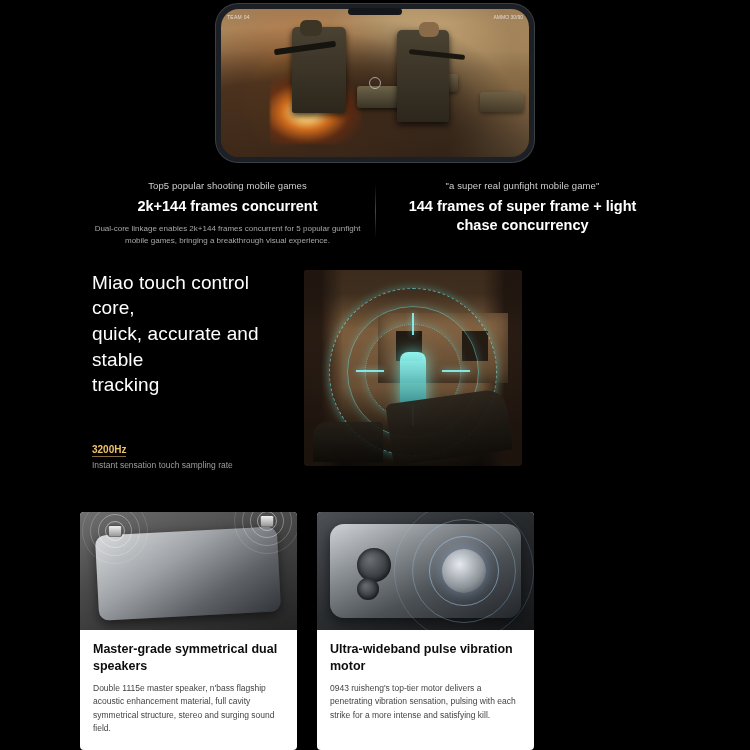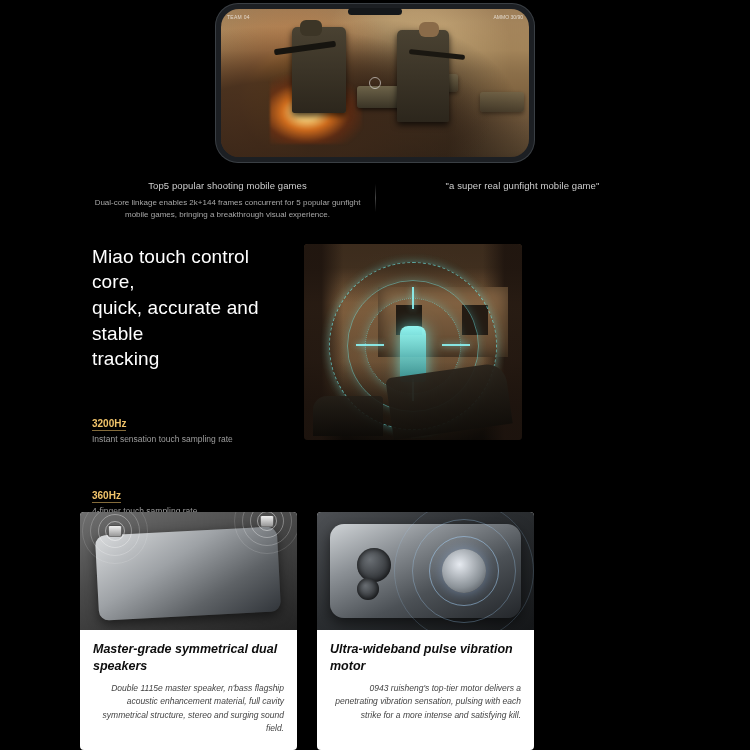--- a/index.html
+++ b/index.html
@@ -236,21 +236,20 @@
     opacity: .9;
   }
 
   
   .cards {
     position: absolute;
     left: 80px; right: 80px;
     bottom: 0;
     display: flex;
     gap: 20px;
-    font-style: italic;
   }
   .card {
     width: 50%;
     background: #fff;
     color: #111;
     border-radius: 4px;
     overflow: hidden;
     display: flex; flex-direction: column;
   }
   .card-media { position: relative; height: 118px; overflow: hidden; }
@@ -314,21 +313,21 @@
     position: absolute; right: 22%; top: 50%;
     border-radius: 50%;
     border: 1px solid rgba(170,215,255,.5);
   }
   .mw1 { width: 70px; height: 70px; margin: -35px -13px 0 0; }
   .mw2 { width: 104px; height: 104px; margin: -52px -30px 0 0; opacity: .6; }
   .mw3 { width: 140px; height: 140px; margin: -70px -48px 0 0; opacity: .35; }
 
   .card-body { padding: 11px 13px 14px 13px; }
   .card-title { font-size: 12.5px; font-weight: 700; line-height: 1.35; color: #0d0d0d; }
-  .card-text { margin-top: 7px; font-size: 8.5px; line-height: 1.6; color: #444; text-align: right; }
+  .card-text { margin-top: 7px; font-size: 8.5px; line-height: 1.6; color: #444; }
 </style>
 </head>
 <body>
 
 <div class="page">
 
   <div class="hero">
     <div class="phone">
       <div class="phone-screen">
         <div class="scene-smoke"></div>
@@ -342,24 +341,26 @@
         <div class="hud">TEAM 04</div>
         <div class="hud-right">AMMO 30/90</div>
       </div>
       <div class="notch"></div>
     </div>
   </div>
 
   <div class="claims">
     <div class="claim">
       <div class="claim-kicker">Top5 popular shooting mobile games</div>
+      <div class="claim-title">2k+144 frames concurrent</div>
       <div class="claim-body">Dual-core linkage enables 2k+144 frames concurrent for 5 popular gunfight mobile games, bringing a breakthrough visual experience.</div>
     </div>
     <div class="claim">
       <div class="claim-kicker">"a super real gunfight mobile game"</div>
+      <div class="claim-title">144 frames of super frame + light chase concurrency</div>
     </div>
   </div>
 
   <div class="touch">
     <div class="touch-left">
       <div class="touch-heading">
         <div>Miao touch control core,</div>
         <div>quick, accurate and stable</div>
         <div>tracking</div>
       </div>

